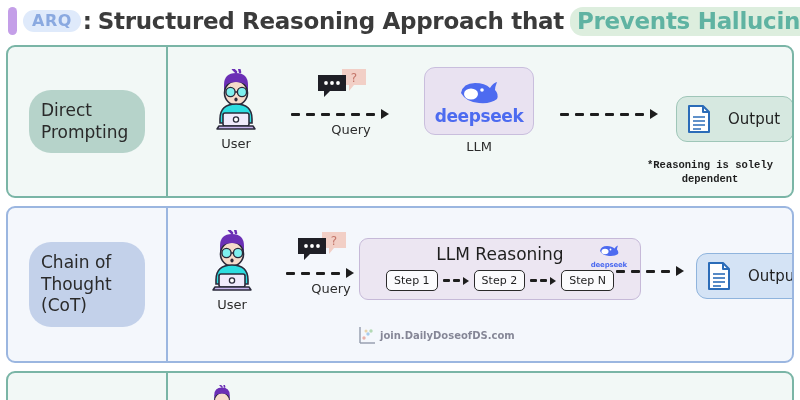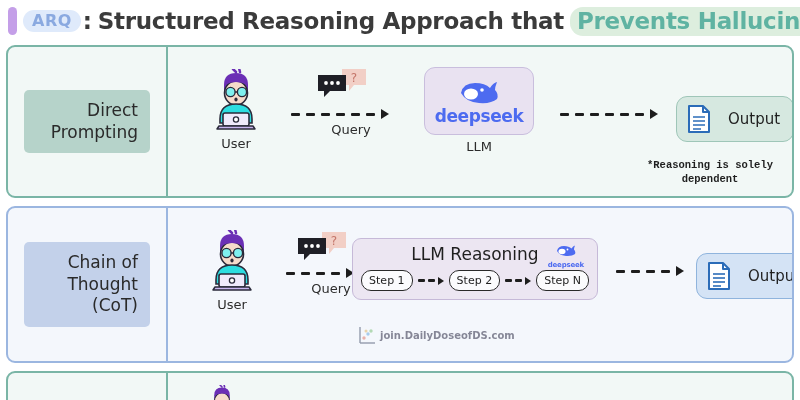--- a/index.html
+++ b/index.html
@@ -57,25 +57,25 @@
   .row3{ top:371px; height:40px; }
 
   .label-cell{
     flex:0 0 160px; position:relative;
     display:flex; align-items:center; justify-content:center;
   }
   .row-green .label-cell{ border-right:2px solid #7ab5a6; }
   .row-blue  .label-cell{ border-right:2px solid #9bb6e0; }
 
   .label-chip{
-    border-radius:5px; padding:10px 12px;
-    text-align:right; line-height:1.28;
+    border-radius:22px; padding:10px 12px;
+    text-align:left; line-height:1.28;
     font-size:17px; color:#2a2a2a;
     font-family:"DejaVu Sans", sans-serif;
-    width:126px;
+    width:116px;
   }
   .chip-green{ background:#b6d3ca; }
   .chip-blue { background:#c3d1ea; }
 
   .flow-cell{ flex:1 1 auto; position:relative; }
 
   
   .user-block{ position:absolute; text-align:center; }
   .user-caption{
     font-size:13px; color:#2d2d2d; margin-top:1px;
@@ -142,21 +142,21 @@
   .ds-mini{ position:absolute; right:13px; top:4px; text-align:center; }
   .ds-mini-word{
     font-size:7px; color:#4d6bf0; font-weight:bold; letter-spacing:-.2px;
     font-family:"DejaVu Sans", sans-serif; display:block; margin-top:-1px;
   }
   .steps-row{
     position:absolute; left:0; bottom:8px; width:100%;
     display:flex; align-items:center; justify-content:center; gap:3px;
   }
   .step-chip{
-    background:#fbfbfd; border:1.5px solid #2a2a2a; border-radius:10px;
+    background:#fbfbfd; border:1.5px solid #2a2a2a; border-radius:5px;
     padding:3px 7px; font-size:11px; color:#1f1f1f;
     font-family:"DejaVu Sans", sans-serif; white-space:nowrap;
   }
   .mini-arrow{ display:flex; align-items:center; gap:3px; padding:0 2px; }
   .mini-dash{ width:7px;height:2.5px;background:#1d1d1d;border-radius:1px; }
   .mini-head{
     width:0;height:0;border-left:6px solid #1d1d1d;
     border-top:4px solid transparent;border-bottom:4px solid transparent;
   }
 
@@ -330,21 +330,21 @@
         <div class="arrow-line">
           <div class="dash"></div>
             <div class="dash"></div>
           <div class="dash"></div>
             <div class="dash"></div>
           <div class="arrow-head"></div>
         </div>
         <div class="arrow-label">Query</div>
       </div>
 
-      <div class="reason-box" style="left:184px; top:30px; width:246px; height:62px;">
+      <div class="reason-box" style="left:191px; top:30px; width:282px; height:62px;">
         <div class="reason-title">LLM Reasoning</div>
         <div class="ds-mini">
           <svg width="22" height="15" viewBox="0 0 44 30">
             <path d="M4 16 Q6 6 18 6 Q28 6 33 11 Q36 6 40 5 Q38 10 38 13 Q42 17 40 22 Q34 27 22 26 Q9 25 4 16 Z" fill="#4d6bf0"></path>
             <ellipse cx="14" cy="17" rx="7" ry="5.5" fill="#ffffff"></ellipse>
             <circle cx="25" cy="13" r="1.8" fill="#ffffff"></circle>
           </svg>
           <span class="ds-mini-word">deepseek</span>
         </div>
 

